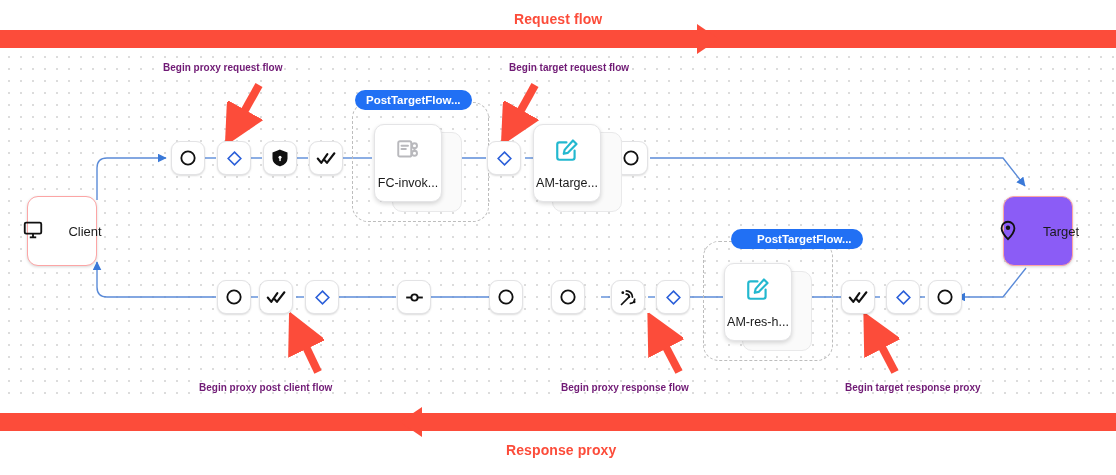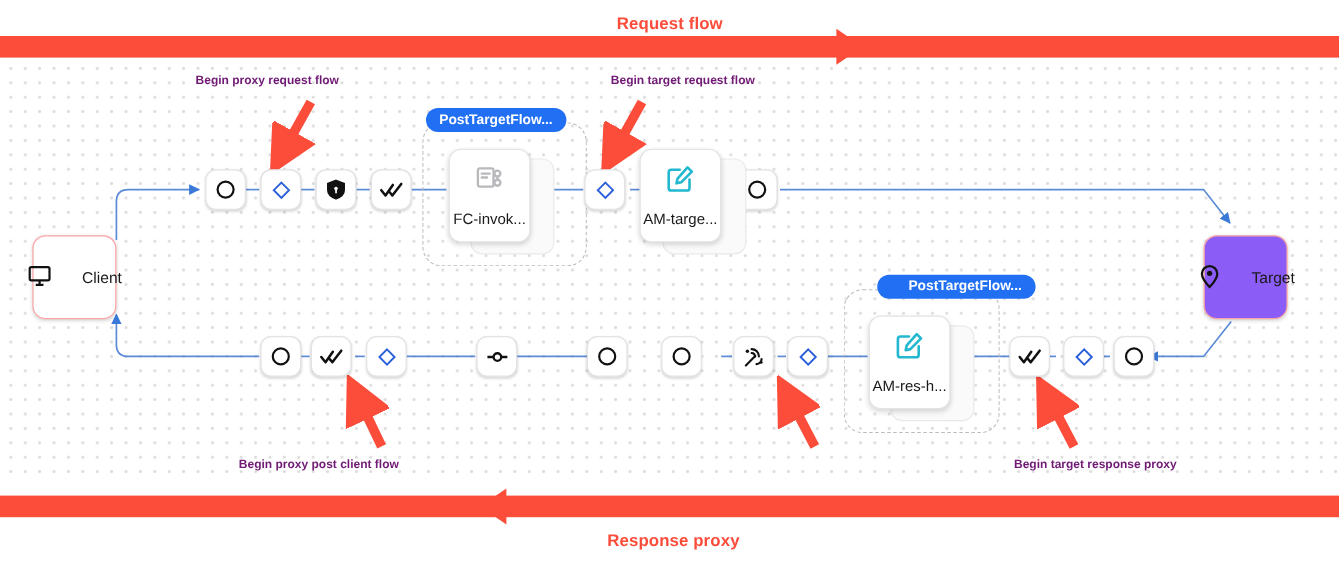--- a/index.html
+++ b/index.html
@@ -156,20 +156,21 @@
       <path d="M535,85 L511,128"></path>
       <path d="M318,372 L298,330"></path>
       <path d="M679,372 L657,330"></path>
       <path d="M895,372 L873,330"></path>
     </g>
   </svg>
 
   <div class="anno anno-1">Begin proxy request flow</div>
   <div class="anno anno-2">Begin target request flow</div>
   <div class="anno anno-3">Begin proxy post client flow</div>
+  <div class="anno anno-4">Begin proxy response flow</div>
   <div class="anno anno-5">Begin target response proxy</div>
 
   <div class="group" style="left:352px;top:102px;width:135px;height:118px;"></div>
   <div class="grouplabel" style="left:355px;top:90px;">PostTargetFlow...</div>
 
   <div class="group" style="left:703px;top:241px;width:128px;height:118px;"></div>
   <div class="grouplabel" style="left:731px;top:229px;padding-left:26px;">PostTargetFlow...</div>
 
   <div class="endpoint client" style="left:27px;top:196px;">
     <span>

